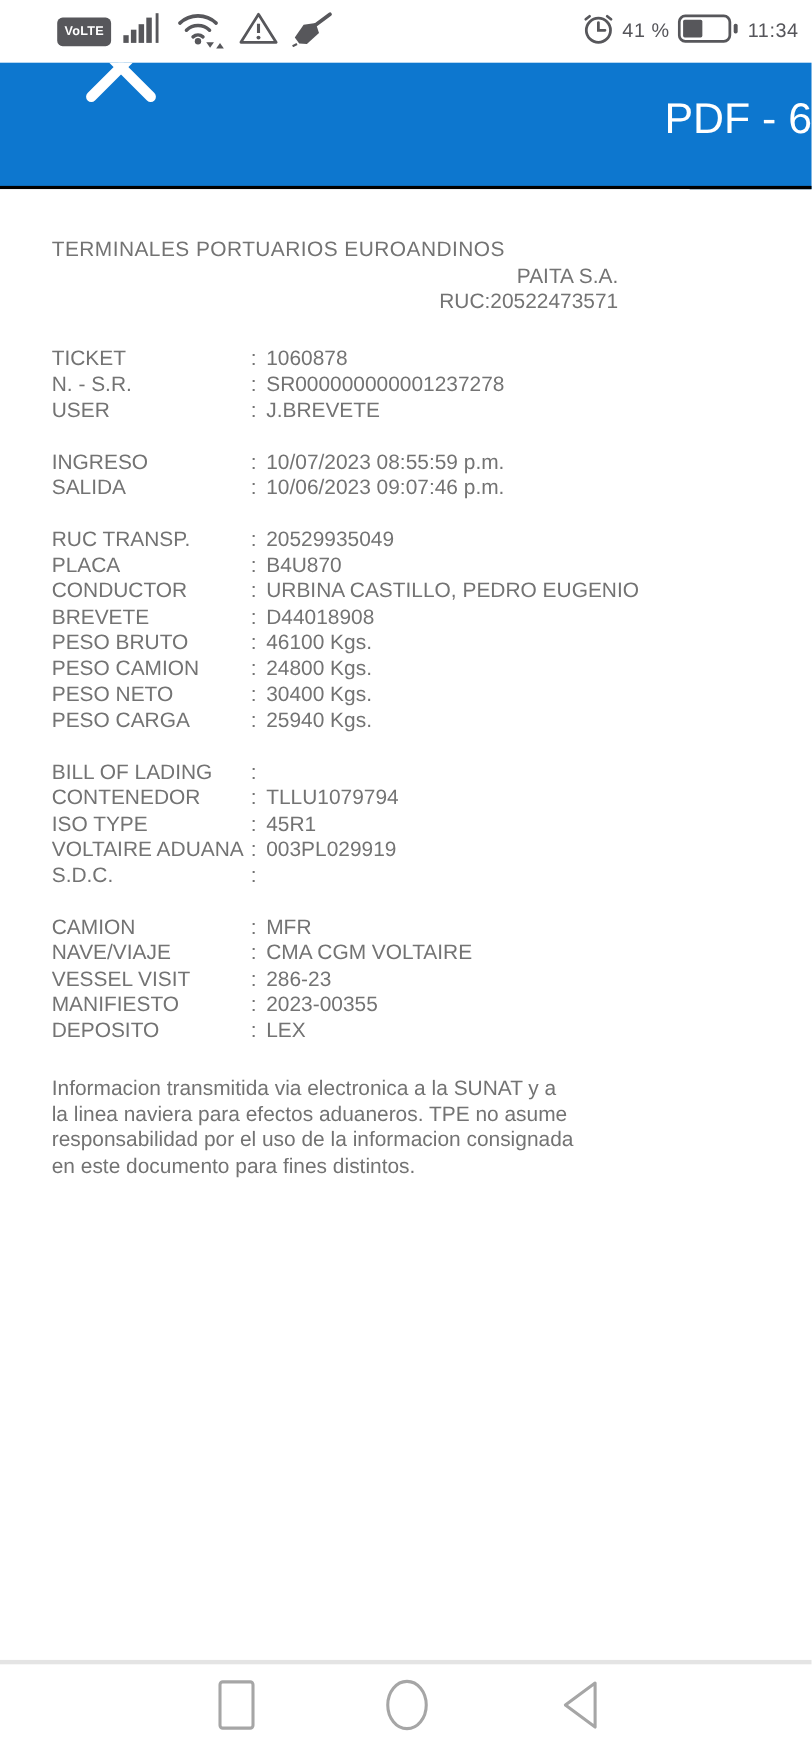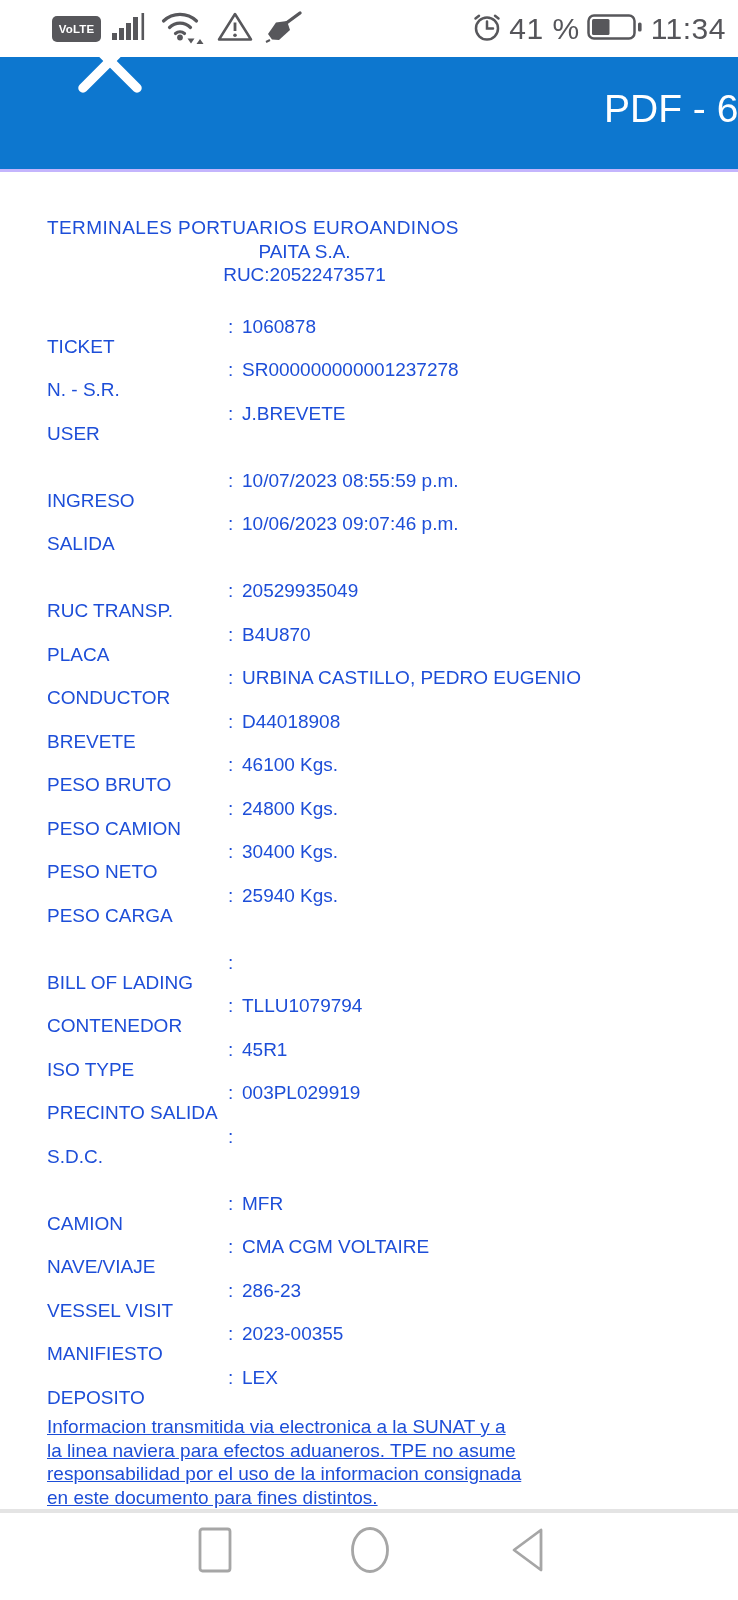--- a/index.html
+++ b/index.html
@@ -4,44 +4,44 @@
 <style>
   html,body{margin:0;padding:0;background:#fff;}
   .screen{position:relative;width:738px;height:1600px;background:#ffffff;overflow:hidden;
           font-family:"Liberation Sans","DejaVu Sans",sans-serif;}
 
   
   .status-bar{position:absolute;top:0;left:0;width:738px;height:57px;background:#fff;
               display:flex;align-items:center;}
   .sb-left{display:flex;align-items:center;gap:11px;padding-left:52px;}
   .sb-right{margin-left:auto;display:flex;align-items:center;gap:7px;padding-right:12px;}
-  .sb-text{font-size:30px;color:#55555a;letter-spacing:.5px;}
+  .sb-text{font-size:18px;color:#55555a;letter-spacing:.5px;}
   .volte-badge{background:#57575b;color:#fff;font-size:11.5px;font-weight:bold;
                border-radius:5px;width:49px;height:26px;display:flex;align-items:center;
                justify-content:center;letter-spacing:.2px;}
   .sb-icon{display:block;}
 
   
   .app-header{position:absolute;top:57px;left:0;width:738px;height:112px;background:#0d77cf;
-              border-bottom:3px solid #c4b5fd;overflow:hidden;}
+              border-bottom:3px solid #000000;overflow:hidden;}
   .close-btn{position:absolute;left:76px;top:-28px;width:68px;height:64px;cursor:pointer;}
   .header-title{position:absolute;left:604px;top:30px;color:#ffffff;font-size:39px;
                 white-space:nowrap;}
 
   
-  .pdf-page{position:absolute;top:172px;left:0;width:627px;color:#1d4ed8;background:#fff;}
+  .pdf-page{position:absolute;top:172px;left:0;width:627px;color:#737373;background:#fff;}
   .doc{padding:44px 30px 0 47px;font-size:19px;line-height:23.5px;}
   .company{margin-bottom:28px;width:515px;}
   .company .c1{letter-spacing:.4px;}
-  .company .c2,.company .c3{text-align:center;}
+  .company .c2,.company .c3{text-align:right;}
   .doc-section + .doc-section{margin-top:23.5px;}
   .doc-row{display:flex;white-space:nowrap;}
-  .doc-row .lab{width:181px;flex:none;margin-top:20px;}
+  .doc-row .lab{width:181px;flex:none;}
   .doc-row .col{width:14px;flex:none;}
-  .disclaimer{margin-top:6px;white-space:pre-line;width:545px;text-decoration:underline;}
+  .disclaimer{margin-top:29px;white-space:pre-line;width:545px;}
 
   
   .nav-bar{position:absolute;left:0;top:1509px;width:738px;height:91px;background:#fff;
            border-top:4px solid #e4e4e4;box-sizing:border-box;}
   .nav-icon{position:absolute;cursor:pointer;}
   .nav-square{left:198px;top:14px;}
   .nav-circle{left:350px;top:13px;}
   .nav-back{left:508px;top:13px;}
 </style>
 </head>
@@ -216,21 +216,21 @@
               <span class="lab">CONTENEDOR</span>
               <span class="col">:</span>
               <span class="val">TLLU1079794</span>
             </div>
             <div class="doc-row">
               <span class="lab">ISO TYPE</span>
               <span class="col">:</span>
               <span class="val">45R1</span>
             </div>
             <div class="doc-row">
-              <span class="lab">PRECINTO SALIDA</span>
+              <span class="lab">VOLTAIRE ADUANA</span>
               <span class="col">:</span>
               <span class="val">003PL029919</span>
             </div>
             <div class="doc-row">
               <span class="lab">S.D.C.</span>
               <span class="col">:</span>
               <span class="val"></span>
             </div>
           </div>
           <div class="doc-section">

